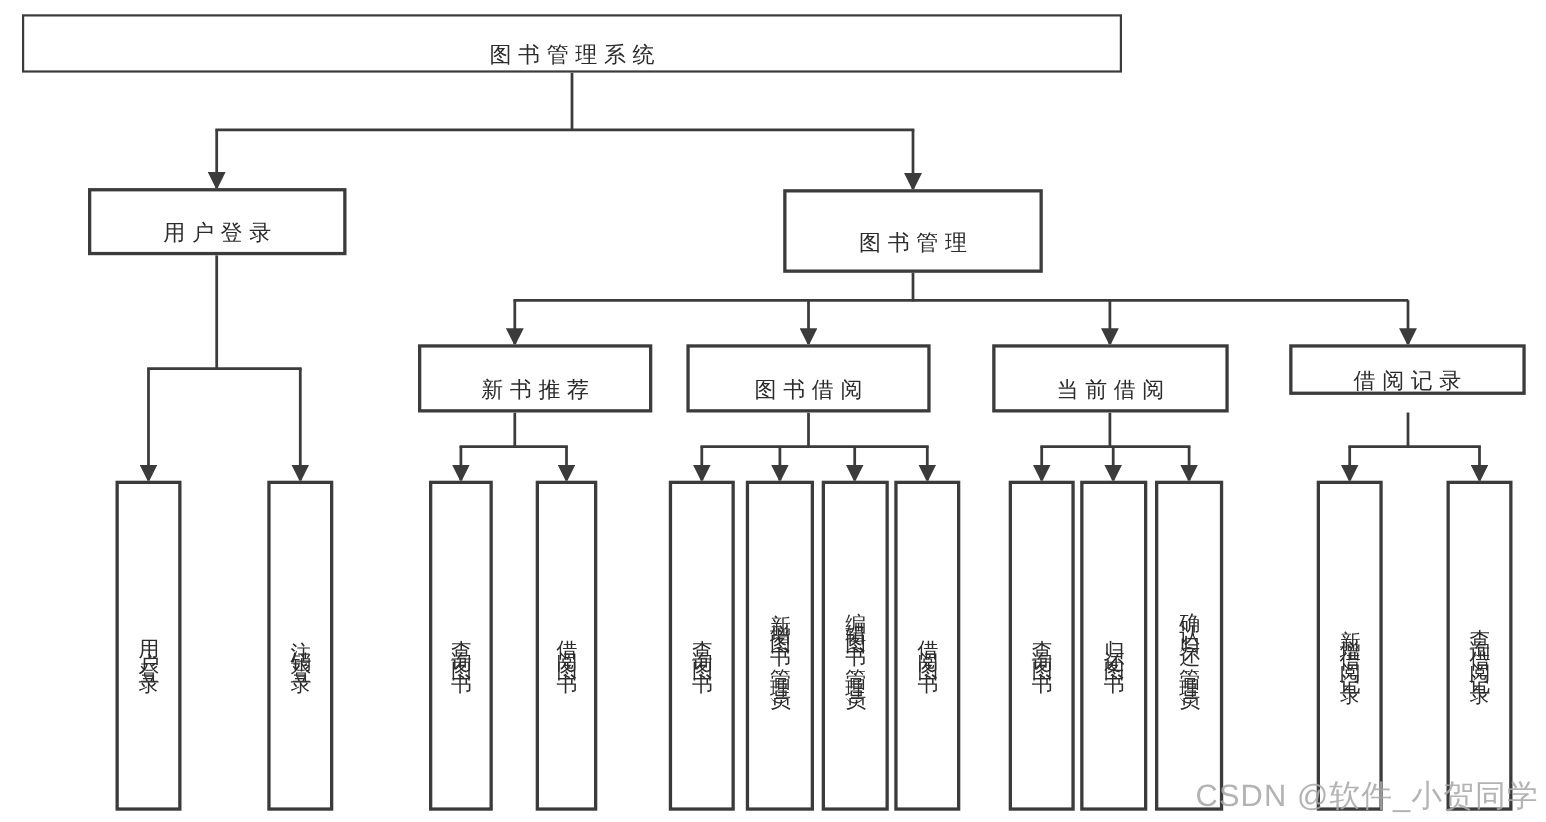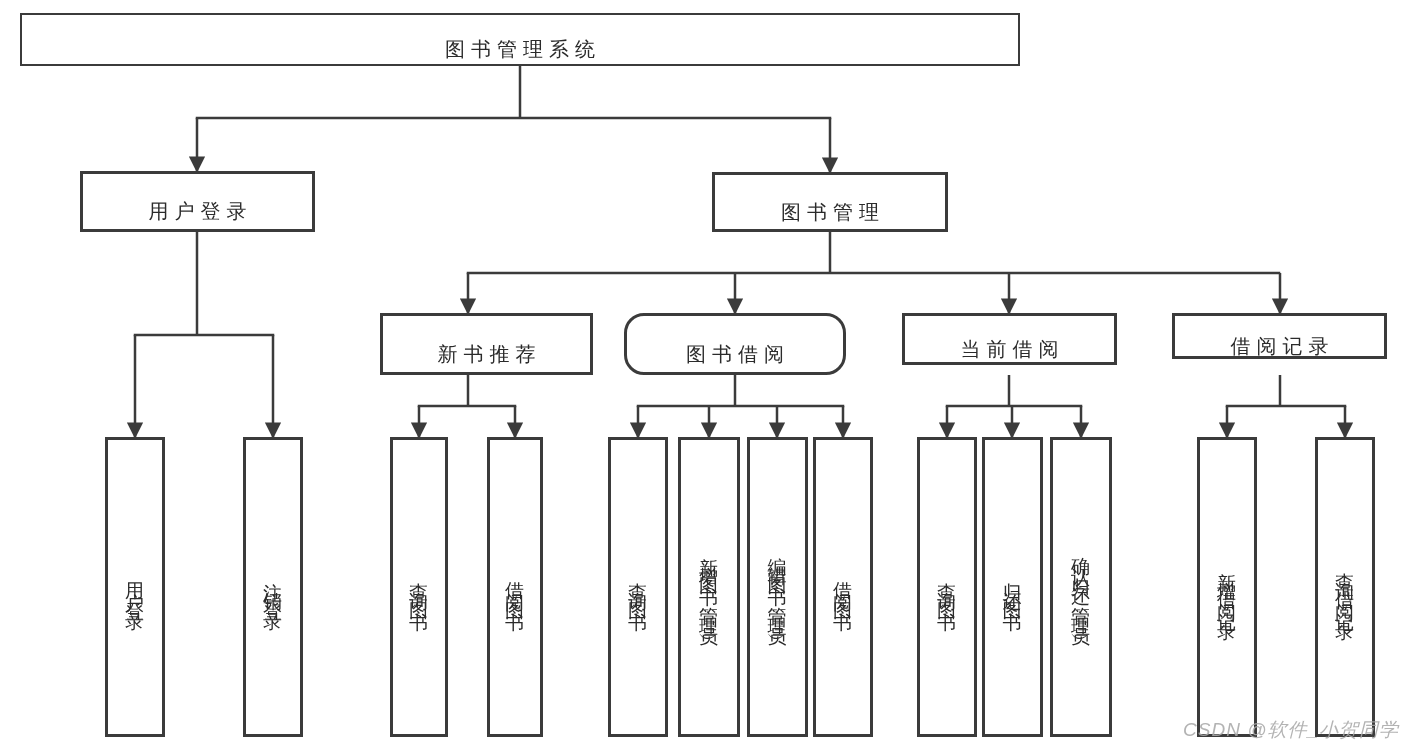--- a/index.html
+++ b/index.html
@@ -29,25 +29,24 @@
     writing-mode:vertical-rl;
     text-orientation:mixed;
     font-size:19px;
     letter-spacing:10px;
     line-height:1;
     white-space:nowrap;
   }
   .watermark {
     position:absolute;
     right:6px; bottom:4px;
-    font-size:19px;
+    font-size:28px;
     color:rgba(168,168,168,0.88);
     letter-spacing:1px;
     white-space:nowrap;
-    font-style:italic;
   }
 </style>
 </head>
 <body>
 
 <div class="canvas">
 
   <svg class="connectors" viewBox="0 0 1405 747" xmlns="http://www.w3.org/2000/svg">
     <defs>
       <marker id="arrow" viewBox="0 0 10 10" refX="9" refY="5" markerWidth="6.5" markerHeight="6.5" orient="auto-start-reverse">
@@ -98,31 +97,31 @@
     </g>
   </svg>
 
   <div class="box hbox root-box" style="left:20px; top:13px; width:1000px; height:53px;">
     <span class="label">图书管理系统</span>
   </div>
 
   <div class="box hbox" style="left:80px; top:171px; width:235px; height:61px;">
     <span class="label">用户登录</span>
   </div>
-  <div class="box hbox" style="left:712px; top:172px; width:236px; height:60px;">
+  <div class="box hbox" style="left:712px; top:172px; width:236px; height:76px;">
     <span class="label">图书管理</span>
   </div>
 
   <div class="box hbox" style="left:380px; top:313px; width:213px; height:62px;">
     <span class="label">新书推荐</span>
   </div>
-  <div class="box hbox" style="left:624px; top:313px; width:222px; height:62px;border-radius:20px;">
+  <div class="box hbox" style="left:624px; top:313px; width:222px; height:62px;">
     <span class="label">图书借阅</span>
   </div>
-  <div class="box hbox" style="left:902px; top:313px; width:215px; height:52px;">
+  <div class="box hbox" style="left:902px; top:313px; width:215px; height:62px;">
     <span class="label">当前借阅</span>
   </div>
   <div class="box hbox" style="left:1172px; top:313px; width:215px; height:46px;">
     <span class="label">借阅记录</span>
   </div>
 
   <div class="box vbox" style="left:105px; top:437px; width:60px; height:300px;">
     <span class="label">用户登录</span>
   </div>
   <div class="box vbox" style="left:243px; top:437px; width:60px; height:300px;">

